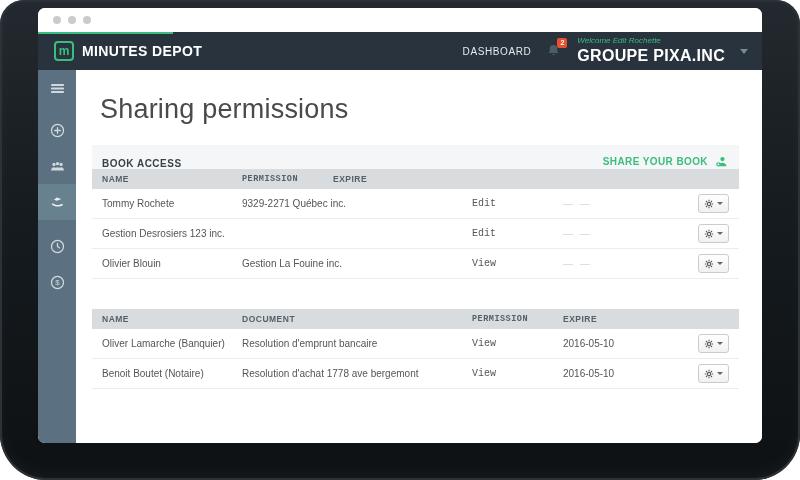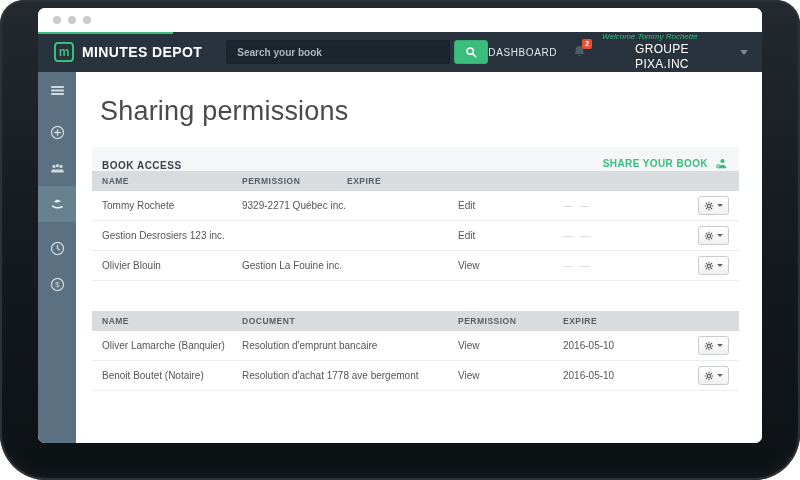--- a/index.html
+++ b/index.html
@@ -53,21 +53,21 @@
 
   .header-right { margin-left:auto; display:flex; align-items:center; gap:15px; }
   .dashboard { color:#e3eaee; font-size:10px; letter-spacing:0.6px; text-decoration:none; cursor:pointer; }
   .bell-wrap { position:relative; width:16px; height:16px; cursor:pointer; }
   .badge {
     position:absolute; top:-5px; right:-5px; background:#e8502f; color:#fff;
     font-size:7px; font-weight:bold; padding:1px 3px; border-radius:2px; line-height:1.2;
   }
   .user { display:flex; flex-direction:column; line-height:1.25; cursor:pointer; }
   .welcome { color:#3bbd7e; font-size:8px; font-style:italic; }
-  .account { color:#fff; font-size:12px; font-weight:normal; letter-spacing:0.3px;margin-left:33px; }
+  .account { color:#fff; font-size:16px; font-weight:bold; letter-spacing:0.3px; }
   .chevron {
     width:0; height:0; border-left:4px solid transparent; border-right:4px solid transparent;
     border-top:5px solid #7c8a94; cursor:pointer;
   }
 
   .appbody { flex:1; display:flex; min-height:0; }
   .sidebar { width:38px; background:#5b7181; display:flex; flex-direction:column; flex:0 0 38px; }
   .side-item { height:36px; display:flex; align-items:center; justify-content:center; color:#cfd9de; cursor:pointer; }
   .side-item.active { background:#68818f; color:#e8eef1; }
   .mt6 { margin-top:6px; } .mt8 { margin-top:8px; }
@@ -84,21 +84,21 @@
   .note-link { color:#4cc08a; font-size:8.5px; font-style:italic; cursor:pointer; text-decoration:none; }
 
   .thead {
     display:flex; align-items:center; height:20px; background:#d9dcde;
     padding:0 10px; font-size:8.5px; font-weight:bold; color:#555f66; letter-spacing:0.5px;
   }
   .trow {
     display:flex; align-items:center; height:30px; padding:0 10px;
     border-bottom:1px solid #ececec; font-size:10px; color:#555; background:#fff;
   }
-  .col-name { width:140px; } .col-main { flex:1; } .col-perm { width:105px; }
+  .col-name { width:140px; } .col-main { flex:1; } .col-perm { width:91px;font-family:Liberation Mono, monospace; }
   .col-expire { width:120px; } .col-actions { width:46px; display:flex; justify-content:flex-end; }
   .book .trow .col-expire { color:#d2d6d9; letter-spacing:2px; }
 
   .gear-btn {
     width:31px; height:19px; background:linear-gradient(#ffffff,#f1f1f1);
     border:1px solid #c9ccce; border-radius:3px; cursor:pointer;
     display:inline-flex; align-items:center; justify-content:center; gap:3px; color:#555;
   }
   .caret { width:0; height:0; border-left:3px solid transparent; border-right:3px solid transparent; border-top:3px solid #666; }
 
@@ -118,47 +118,36 @@
   </div>
 
   <div class="appheader">
     <div class="progress"></div>
 
     <div class="logo">
       <div class="logo-mark">m</div>
       <div class="logo-text">MINUTES DEPOT</div>
     </div>
 
-    <div class="search">
-      <input type="text" placeholder="Search your book" style="">
-      <button class="search-btn">
-        <span style="display:flex;">
-          <svg width="14" height="14" viewBox="0 0 24 24" fill="none" stroke="#ffffff" stroke-width="2.6" stroke-linecap="round">
-            <circle cx="10.5" cy="10.5" r="5.5"></circle>
-              <path d="M15 15l5 5"></path>
-          </svg>
-        </span>
-      </button>
-    </div>
 
     <div class="header-right">
       <a class="dashboard">DASHBOARD</a>
 
       <div class="bell-wrap">
         <span style="display:flex;">
           <svg width="15" height="15" viewBox="0 0 24 24" fill="#4e5e69">
             <path d="M12 3a6 6 0 0 0-6 6v4.3L4 16h16l-2-2.7V9a6 6 0 0 0-6-6z"></path>
             <path d="M10 17.5a2 2 0 0 0 4 0z"></path>
           </svg>
         </span>
         <span class="badge">2</span>
       </div>
 
       <div class="user">
-        <span class="welcome">Welcome Tommy Rochette</span>
+        <span class="welcome">Welcome Edit Rochette</span>
         <span class="account">GROUPE PIXA.INC</span>
       </div>
       <span class="chevron"></span>
     </div>
   </div>
 
   <div class="appbody">
 
     <nav class="sidebar">
       <div class="side-item">

